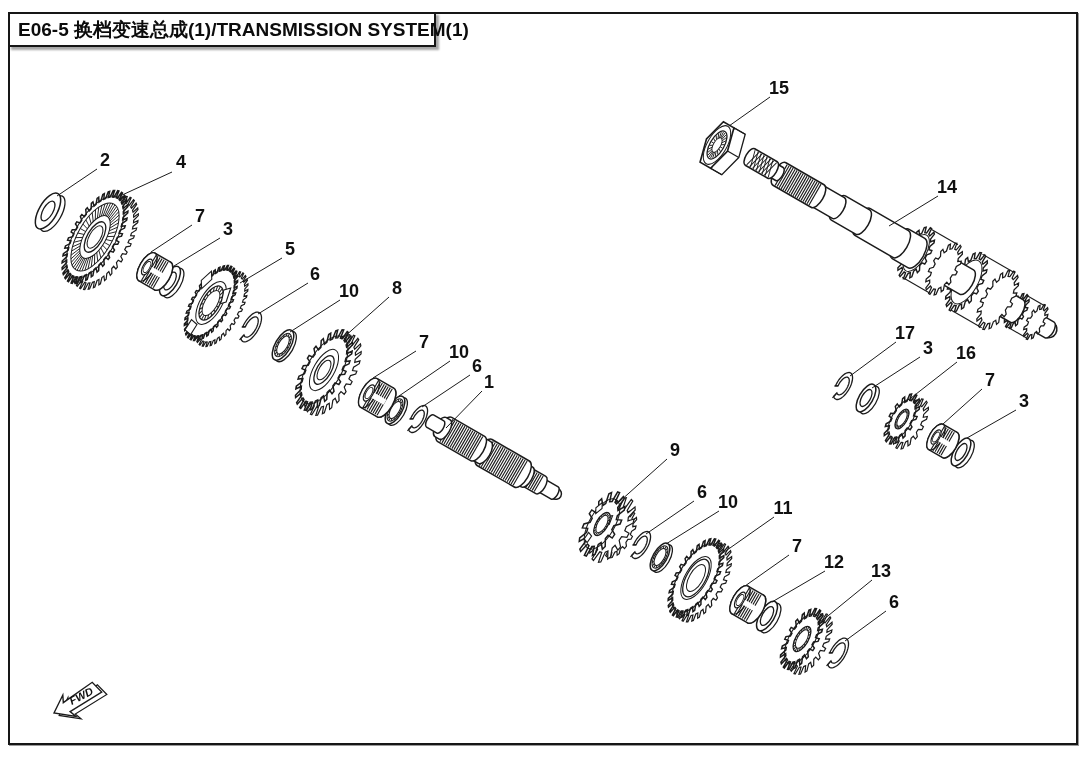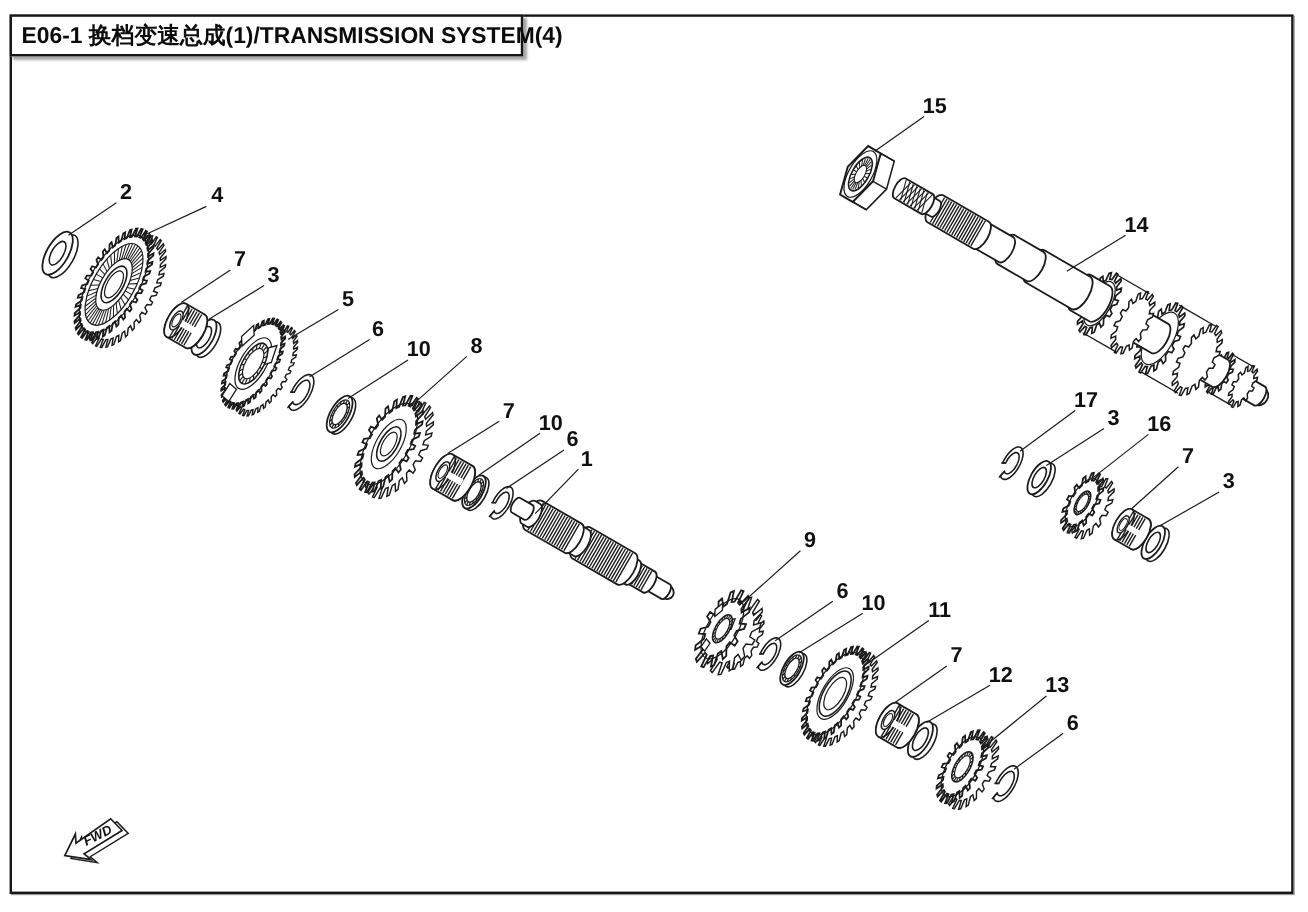--- a/index.html
+++ b/index.html
@@ -589,15 +589,15 @@
       <line x1="1016" y1="410" x2="967" y2="438" stroke="#1b1b1b" stroke-width="1"></line>
       <text x="1024" y="407" text-anchor="middle" class="callout">3</text>
       <g id="fwd-arrow" transform="translate(54,713) rotate(-27)">
       <path d="M3.5,4.5 L19.5,-7.5 L16.5,-0.5 L51.5,-5.5 L55.5,7.5 L18.5,10.5 L21.5,17.5 Z" fill="none" stroke="#1b1b1b" stroke-width="1.2"></path>
       <path d="M0,0 L16,-12 L13,-5 L48,-10 L52,3 L15,6 L18,13 Z" fill="#ffffff" stroke="#1b1b1b" stroke-width="1.4"></path>
       <text id="fwd-text" x="32" y="1" text-anchor="middle">FWD</text>
     </g>
   </svg>
 
   <div id="title-box">
-    <div id="title-text">E06-1 换档变速总成(1)/TRANSMISSION SYSTEM(4)</div>
+    <div id="title-text">E06-5 换档变速总成(1)/TRANSMISSION SYSTEM(1)</div>
   </div>
 </div>
 
 </body></html>

